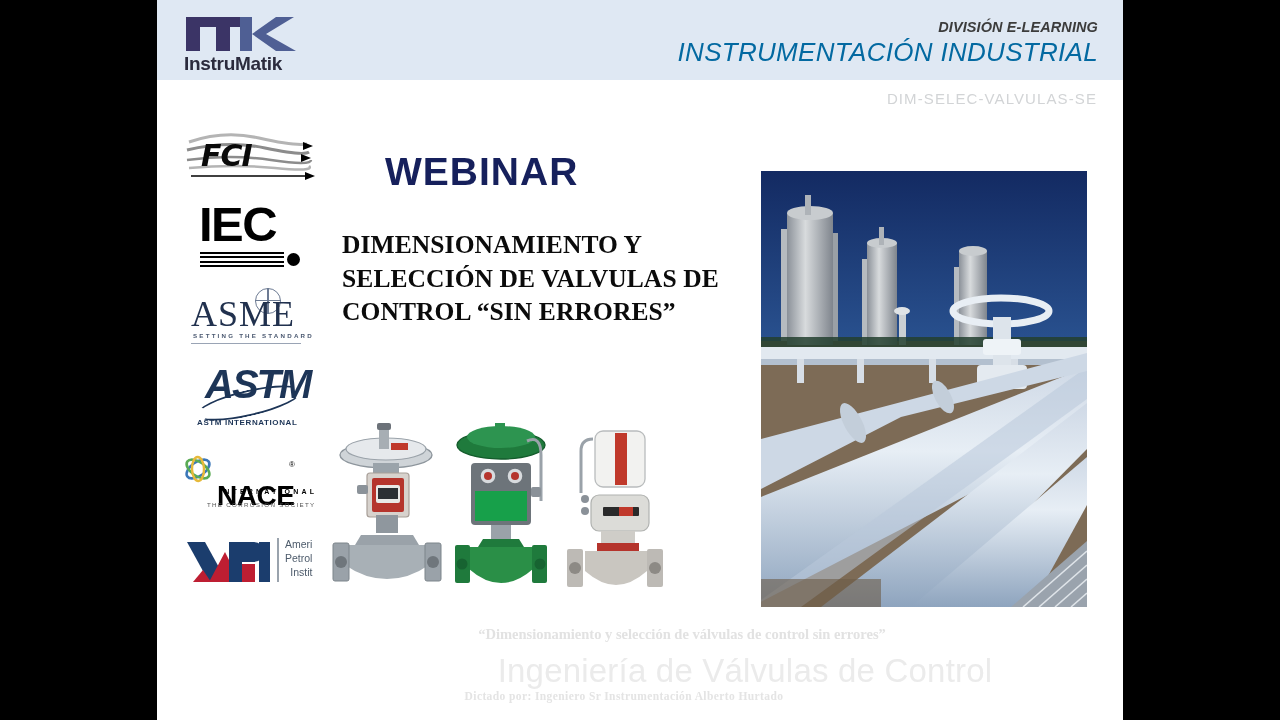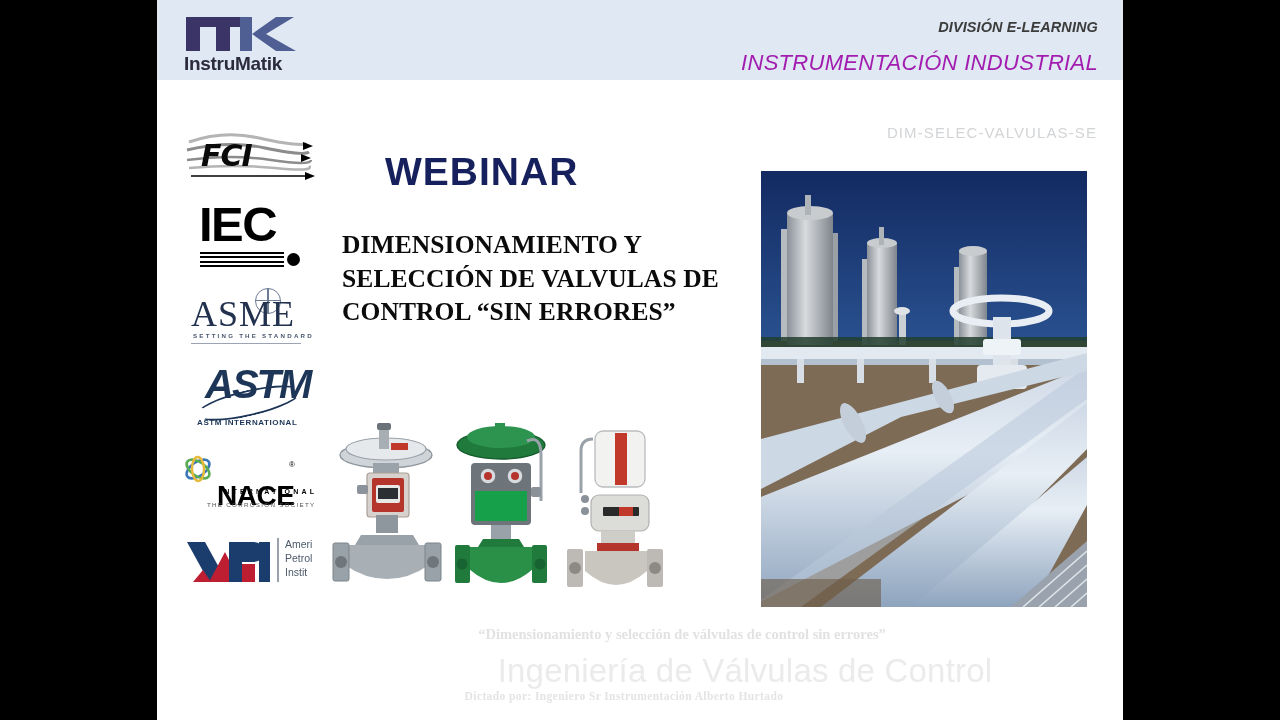--- a/index.html
+++ b/index.html
@@ -22,26 +22,26 @@
     background:#dfe8f3;
   }
   .header-right {
     position:absolute; right:25px; top:20px; text-align:right;font-style:italic;
   }
   .div-elearning {
     font-size:14.5px; font-weight:bold; color:#3c3c3c;
     letter-spacing:0.1px; line-height:1.1;
   }
   .instr-industrial {
-    font-size:22px; color:#a21caf; font-weight:400;
-    letter-spacing:0.3px; line-height:1.15; margin-top:14px;
+    font-size:26px; color:#0369a1; font-weight:400;
+    letter-spacing:0.3px; line-height:1.15; margin-top:2px;
   }
   .code-line {
     position:absolute; right:26px; top:90px;
-    font-size:15px; color:#d2d4d6; letter-spacing:1.1px;margin-top:34px;
+    font-size:15px; color:#d2d4d6; letter-spacing:1.1px;
   }
 
   
   .itk-logo { position:absolute; left:27px; top:15px; width:150px; height:56px; }
   .itk-wordmark { position:absolute; left:0; top:38px; font-size:19px; font-weight:bold; color:#2b2b3d; letter-spacing:-0.3px; }
 
   
   .logos-col { position:absolute; left:22px; top:128px; width:140px; }
   .logo-box { position:relative; width:140px; margin-bottom:14px; }
 
@@ -120,21 +120,21 @@
     font-size:6.2px; color:#555; letter-spacing:1.3px;
   }
 
   .api-box { height:60px; }
   .api-mark {
     position:absolute; left:6px; top:4px; width:86px; height:48px;
   }
   .api-divider { position:absolute; left:98px; top:6px; width:1.5px; height:44px; background:#9aa3ad; }
   .api-words {
     position:absolute; left:106px; top:6px;
-    font-size:10.5px; color:#4d5b6b; line-height:1.32;
+    font-size:10.5px; color:#4d5b6b; line-height:1.32;text-align:right;
   }
 
   
   .webinar {
     position:absolute; left:228px; top:152px;
     font-family:"Liberation Sans", sans-serif;
     font-size:39px; font-weight:bold; color:#16205c;
     letter-spacing:1px; line-height:1;
   }
   .subtitle {

